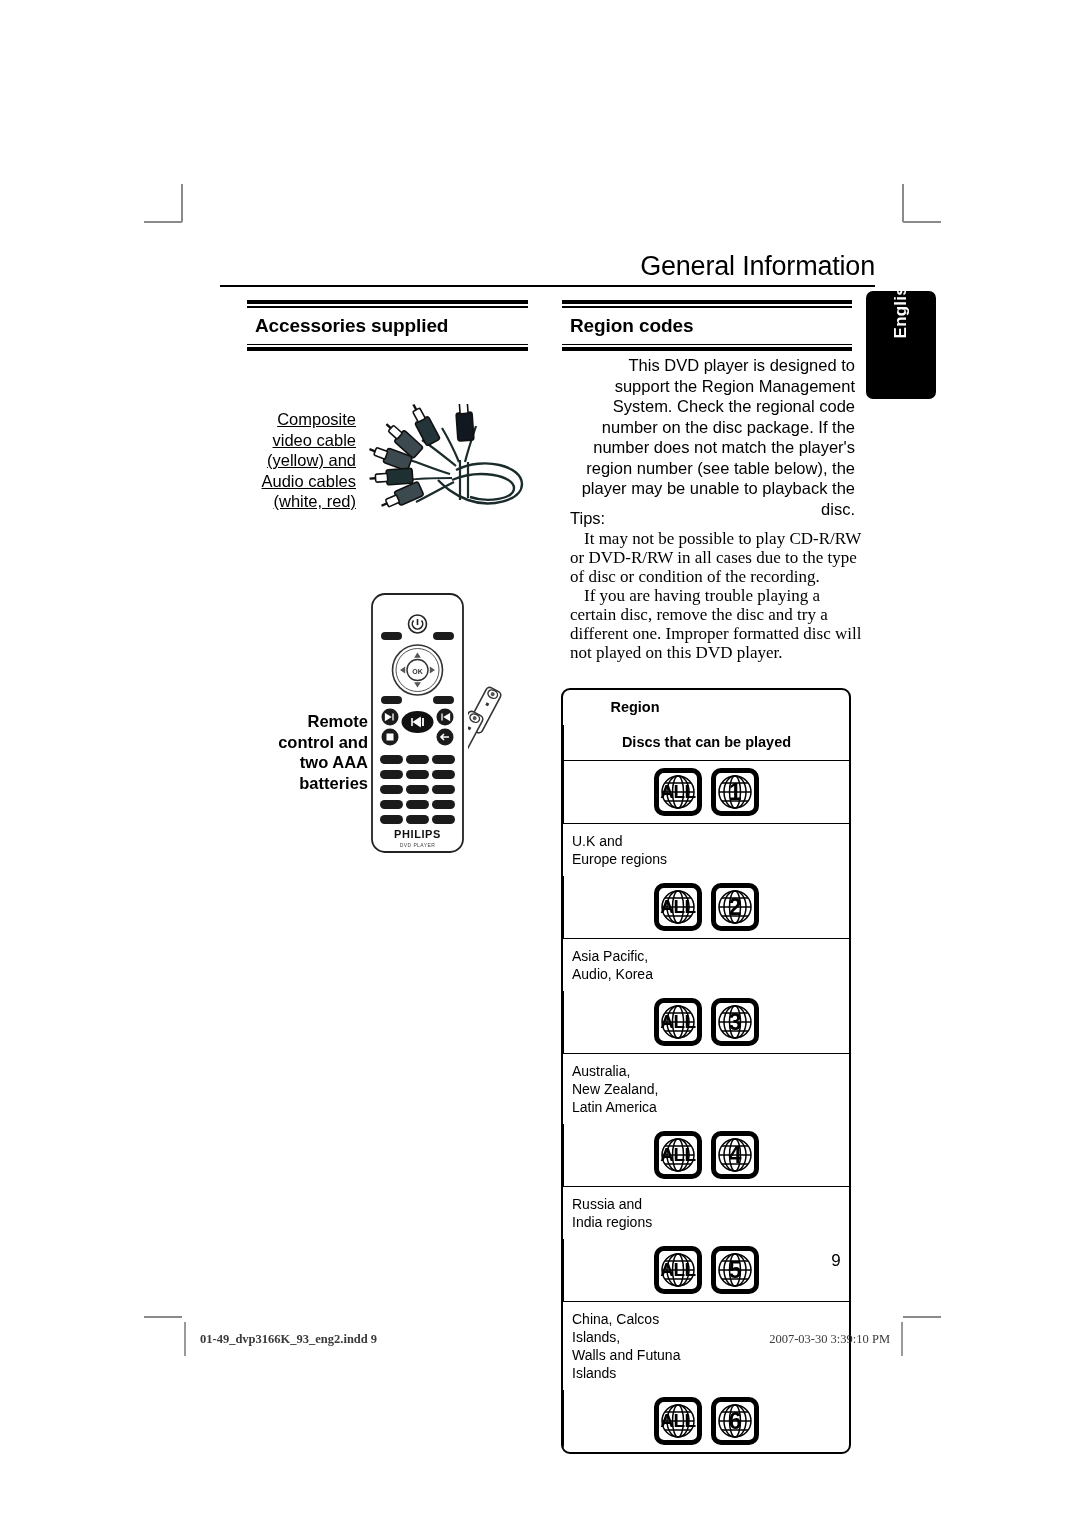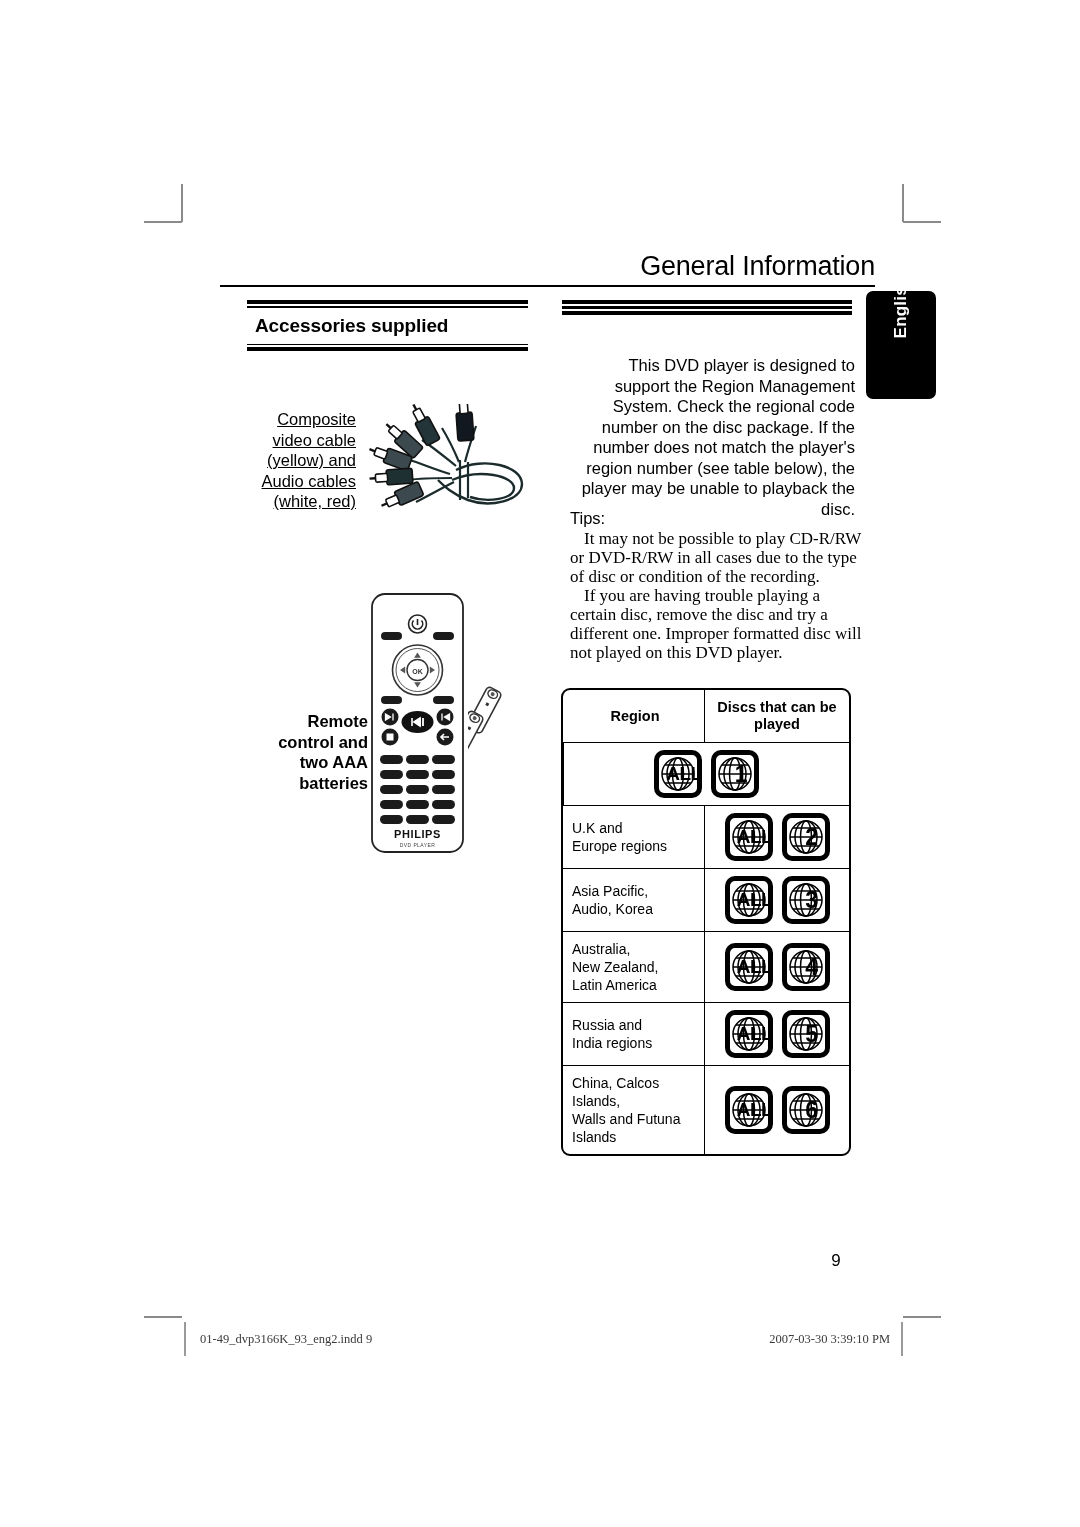--- a/index.html
+++ b/index.html
@@ -131,21 +131,21 @@
   #region-table {
     position: absolute;
     left: 561px;
     top: 688px;
     width: 286px;
     border: 2px solid #000;
     border-radius: 9px;
     overflow: hidden;
     background: #fff;
   }
-  .rt-row { display: flex; border-top: 1.6px solid #000; }
+  .rt-row { display: flex; border-top: 1.6px solid #000; flex-direction: column; }
   .rt-row:first-child { border-top: none; }
   .rt-cell-label {
     width: 141px;
     box-sizing: border-box;
     padding: 8px 6px 8px 9px;
     font-size: 14px;
     line-height: 18px;
     white-space: pre-line;
     display: flex;
     align-items: center;
@@ -192,21 +192,20 @@
     justify-content: center;
     font-weight: bold;
     font-family: "Liberation Sans", sans-serif;
     letter-spacing: -0.5px;
     -webkit-text-stroke: 2.5px #fff;
     paint-order: stroke fill;
   }
   .globe .glabel span {
     position: relative;
     color: #000;
-    padding-left: 12px;
     -webkit-text-stroke: 0;
   }
   .globe .glabel.t-all { font-size: 19px; }
   .globe .glabel.t-num { font-size: 23px; }
 
   
   #page-number {
     position: absolute;
     left: 806px;
     top: 1251px;
@@ -217,21 +216,21 @@
   .foot-rule { position: absolute; background: #9a9a9a; }
   .fr-left  { left: 184px; top: 1322px; width: 1.5px; height: 34px; }
   .fr-right { left: 901px; top: 1322px; width: 1.5px; height: 34px; }
   .footer-text {
     position: absolute;
     font-family: "Liberation Serif", serif;
     font-size: 12.5px;
     color: #3a3a3a;
     top: 1332px;
   }
-  #footer-file { left: 200px; }
+  #footer-file { left: 200px; font-weight: bold; }
   #footer-stamp { left: 640px; width: 250px; text-align: right; }
 </style>
 </head>
 <body>
 
 <div class="cropmark cm-tl-v"></div>
 <div class="cropmark cm-tl-h"></div>
 <div class="cropmark cm-tr-v"></div>
 <div class="cropmark cm-tr-h"></div>
 <div class="cropmark cm-bl-h"></div>
@@ -251,20 +250,21 @@
   <div class="sec-title">Accessories supplied</div>
   <div class="rule-thin"></div>
   <div class="gap-b"></div>
   <div class="rule-thick"></div>
 </div>
 
 <div class="sec-head" id="sec-region">
   <div class="rule-thick"></div>
   <div class="gap-a"></div>
   <div class="rule-thin"></div>
+  <div class="sec-title">Region codes</div>
   <div class="rule-thin"></div>
   <div class="gap-b"></div>
   <div class="rule-thick"></div>
 </div>
 
 <div class="acc-caption" id="acc-cable-caption">Composite
 video cable
 (yellow) and
 Audio cables
 (white, red)</div>

